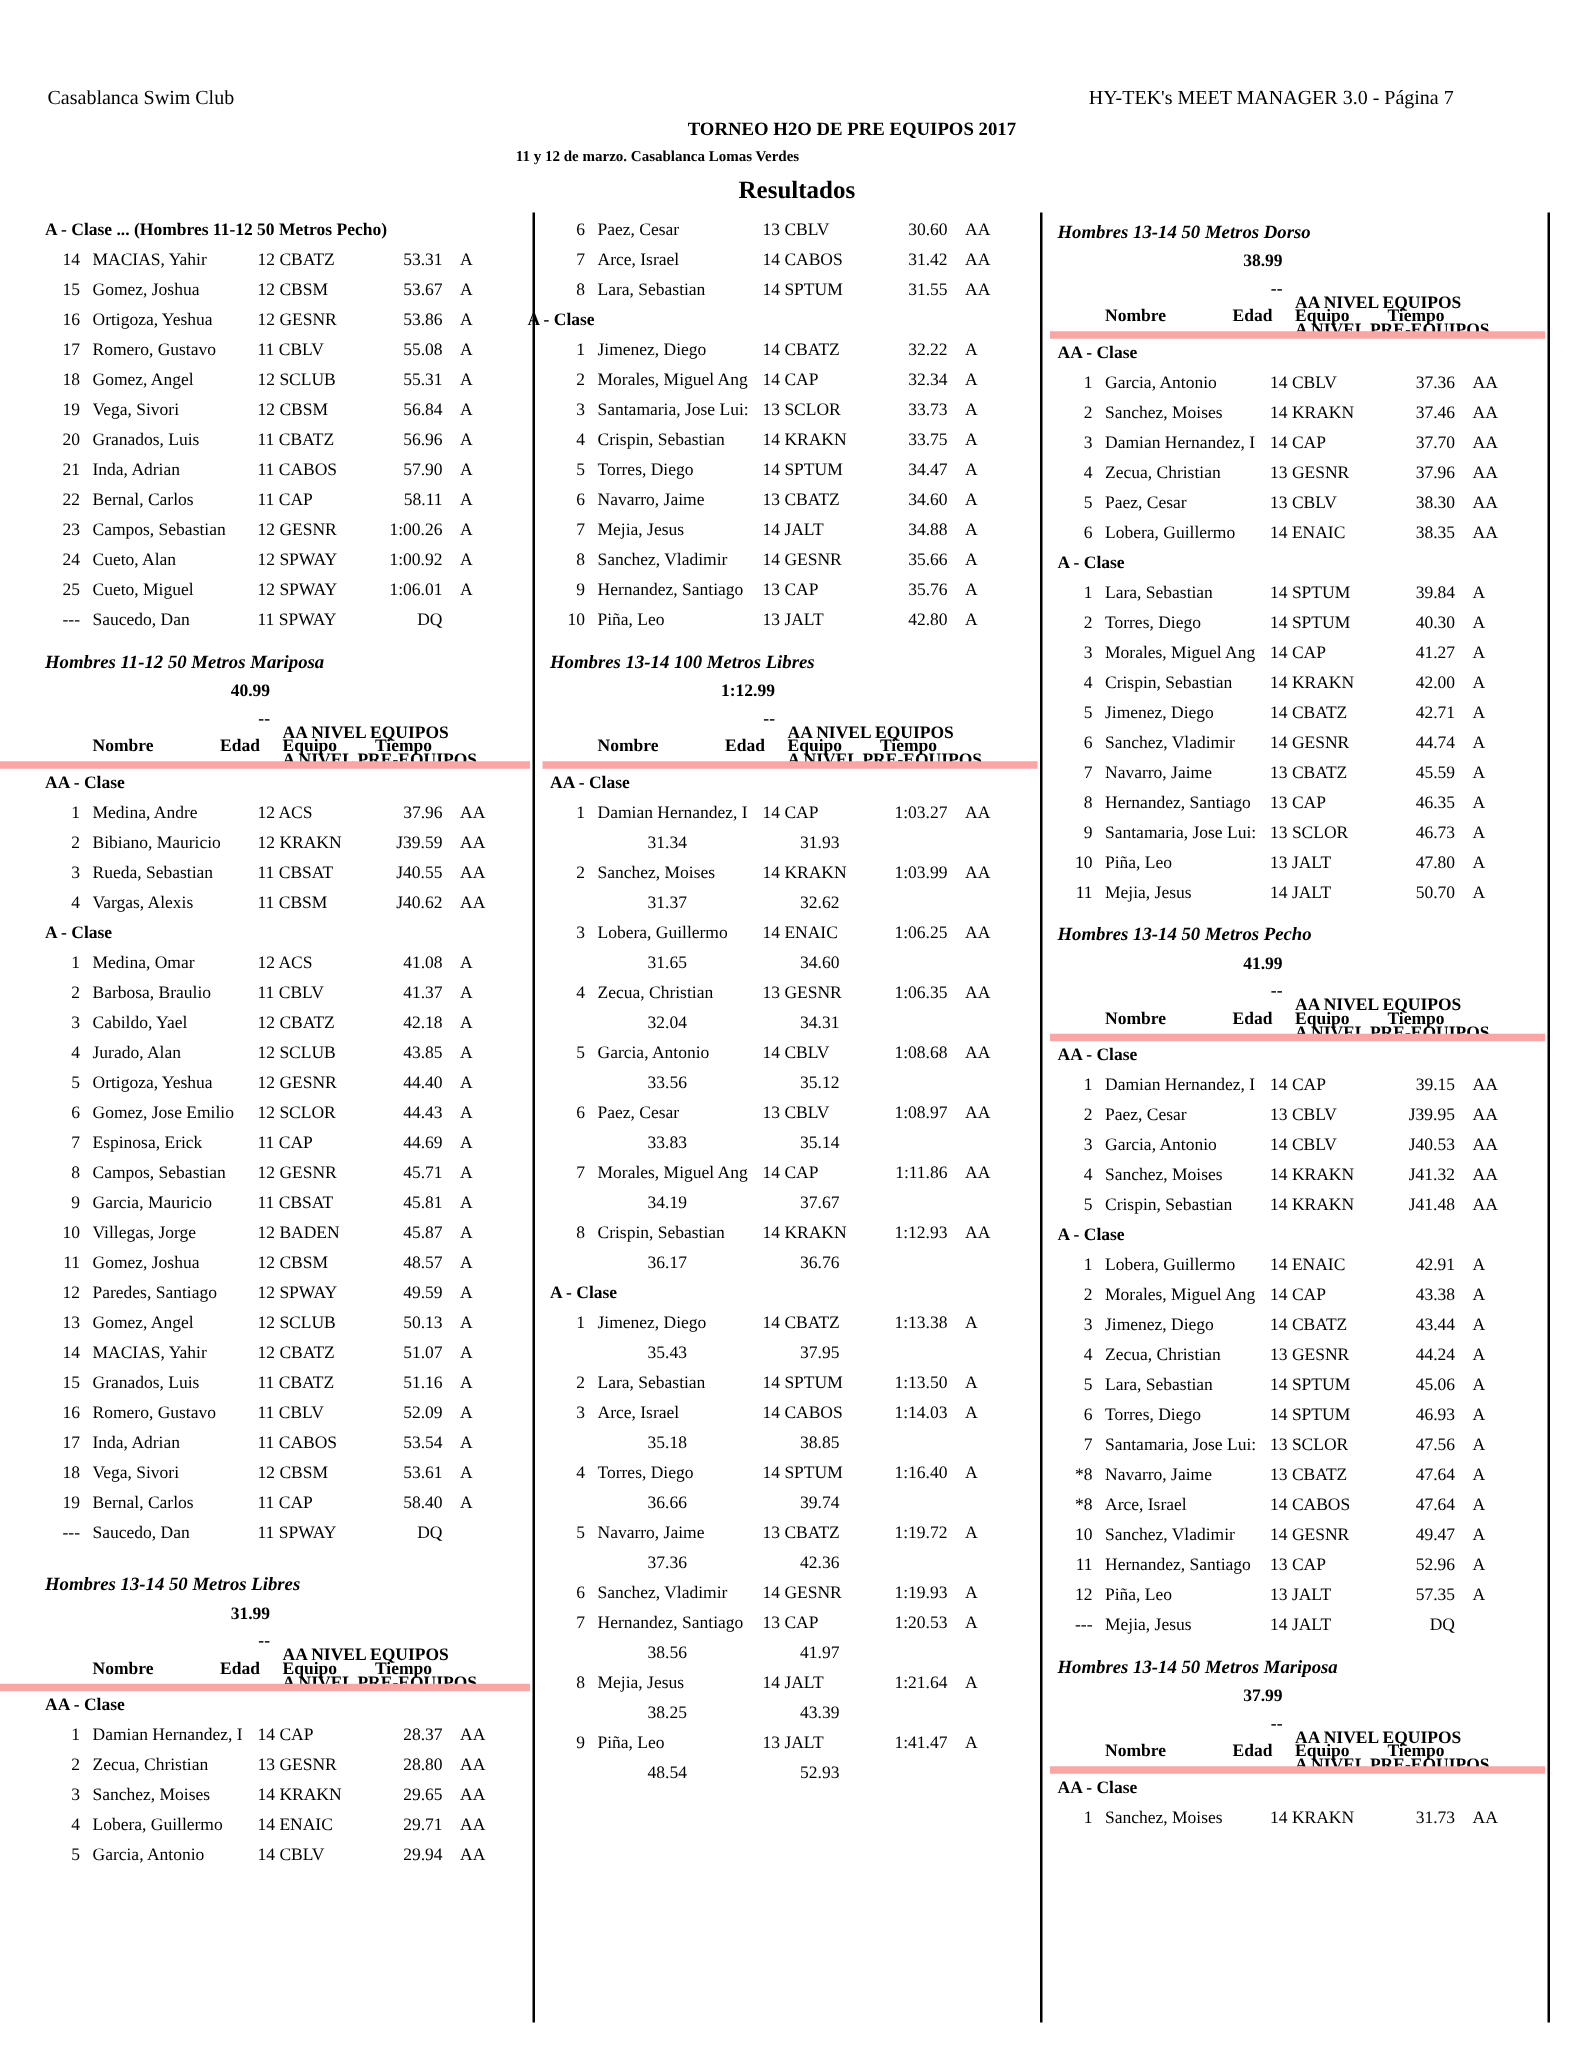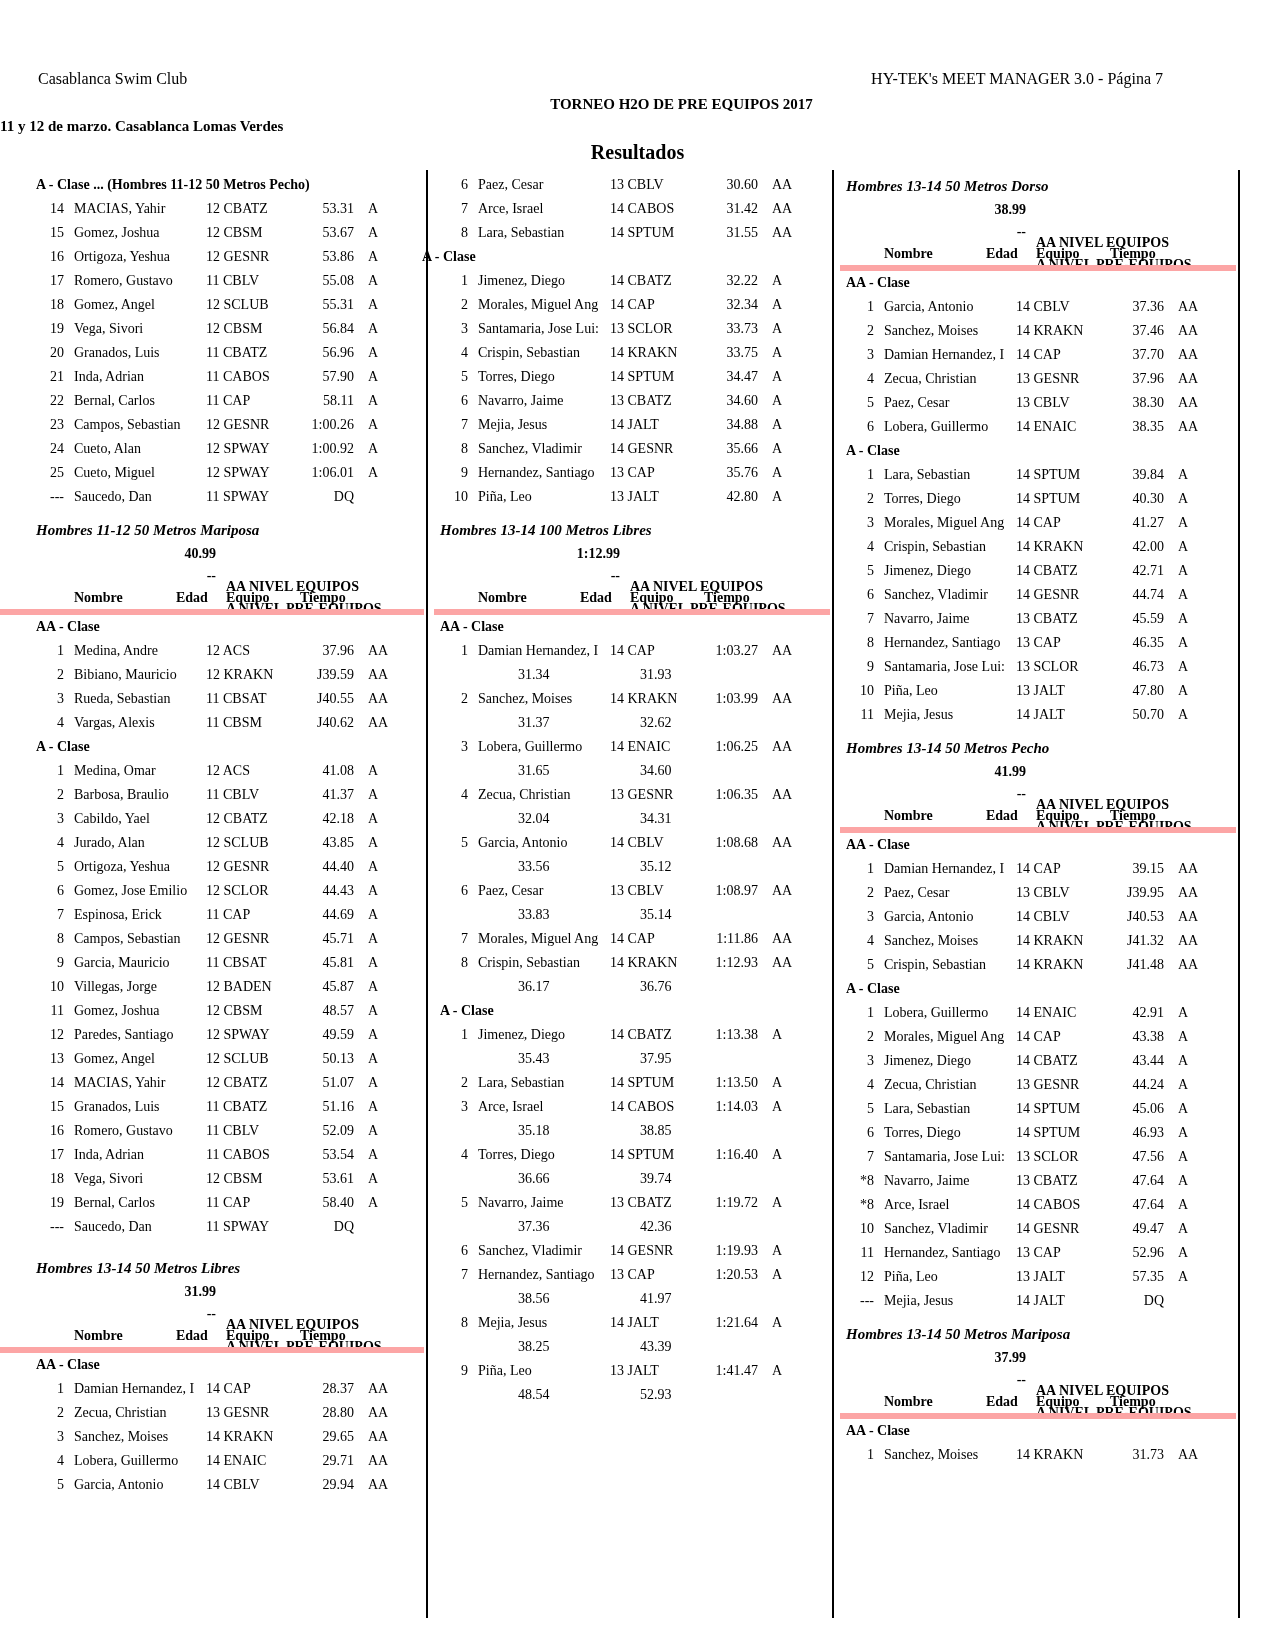--- a/index.html
+++ b/index.html
@@ -1,20 +1,20 @@
 <!DOCTYPE html>
 <html><head>
 <meta charset="utf-8">
 <style>
   html,body{margin:0;padding:0;background:#fff;}
   body{width:1275px;height:1650px;position:relative;overflow:hidden;font-family:"Liberation Serif","DejaVu Serif",serif;color:#000;font-size:14px;}
   .hdr-left{position:absolute;left:38px;top:70px;font-size:16px;}
   .hdr-right{position:absolute;right:112px;top:70px;font-size:16px;}
   .title1{position:absolute;left:0;width:1275px;top:96px;text-align:center;font-weight:bold;font-size:15px;padding-left:44px;}
-  .title2{position:absolute;left:0;width:1052px;top:118px;font-weight:bold;font-size:15px;}
+  .title2{position:absolute;left:0;width:1052px;top:118px;text-align:center;font-weight:bold;font-size:12px;}
   .title3{position:absolute;left:0;width:1275px;top:141px;text-align:center;font-weight:bold;font-size:20px;}
   .vline{position:absolute;top:170px;height:1448px;border-left:2px solid #000;}
   .col{position:absolute;top:173px;}
   .c1{left:36px;width:388px;}
   .c2{left:440px;width:390px;}
   .c3{left:846px;width:390px;}
   .row{height:24px;line-height:24px;white-space:nowrap;position:relative;}
   .row span{position:absolute;top:0;}
   .pl{width:28px;text-align:right;left:0;}
   .nm{left:38px;width:136px;overflow:hidden;}
@@ -585,20 +585,24 @@
         <span class="sp2">35.14</span>
       </div>
       <div class="row">
         <span class="pl">7</span>
         <span class="nm">Morales, Miguel Ang</span>
         <span class="ag">14 CAP</span>
         <span class="tm">1:11.86</span>
         <span class="st">AA</span>
       </div>
       <div class="row">
+        <span class="sp1">34.19</span>
+        <span class="sp2">37.67</span>
+      </div>
+      <div class="row">
         <span class="pl">8</span>
         <span class="nm">Crispin, Sebastian</span>
         <span class="ag">14 KRAKN</span>
         <span class="tm">1:12.93</span>
         <span class="st">AA</span>
       </div>
       <div class="row">
         <span class="sp1">36.17</span>
         <span class="sp2">36.76</span>
       </div>

